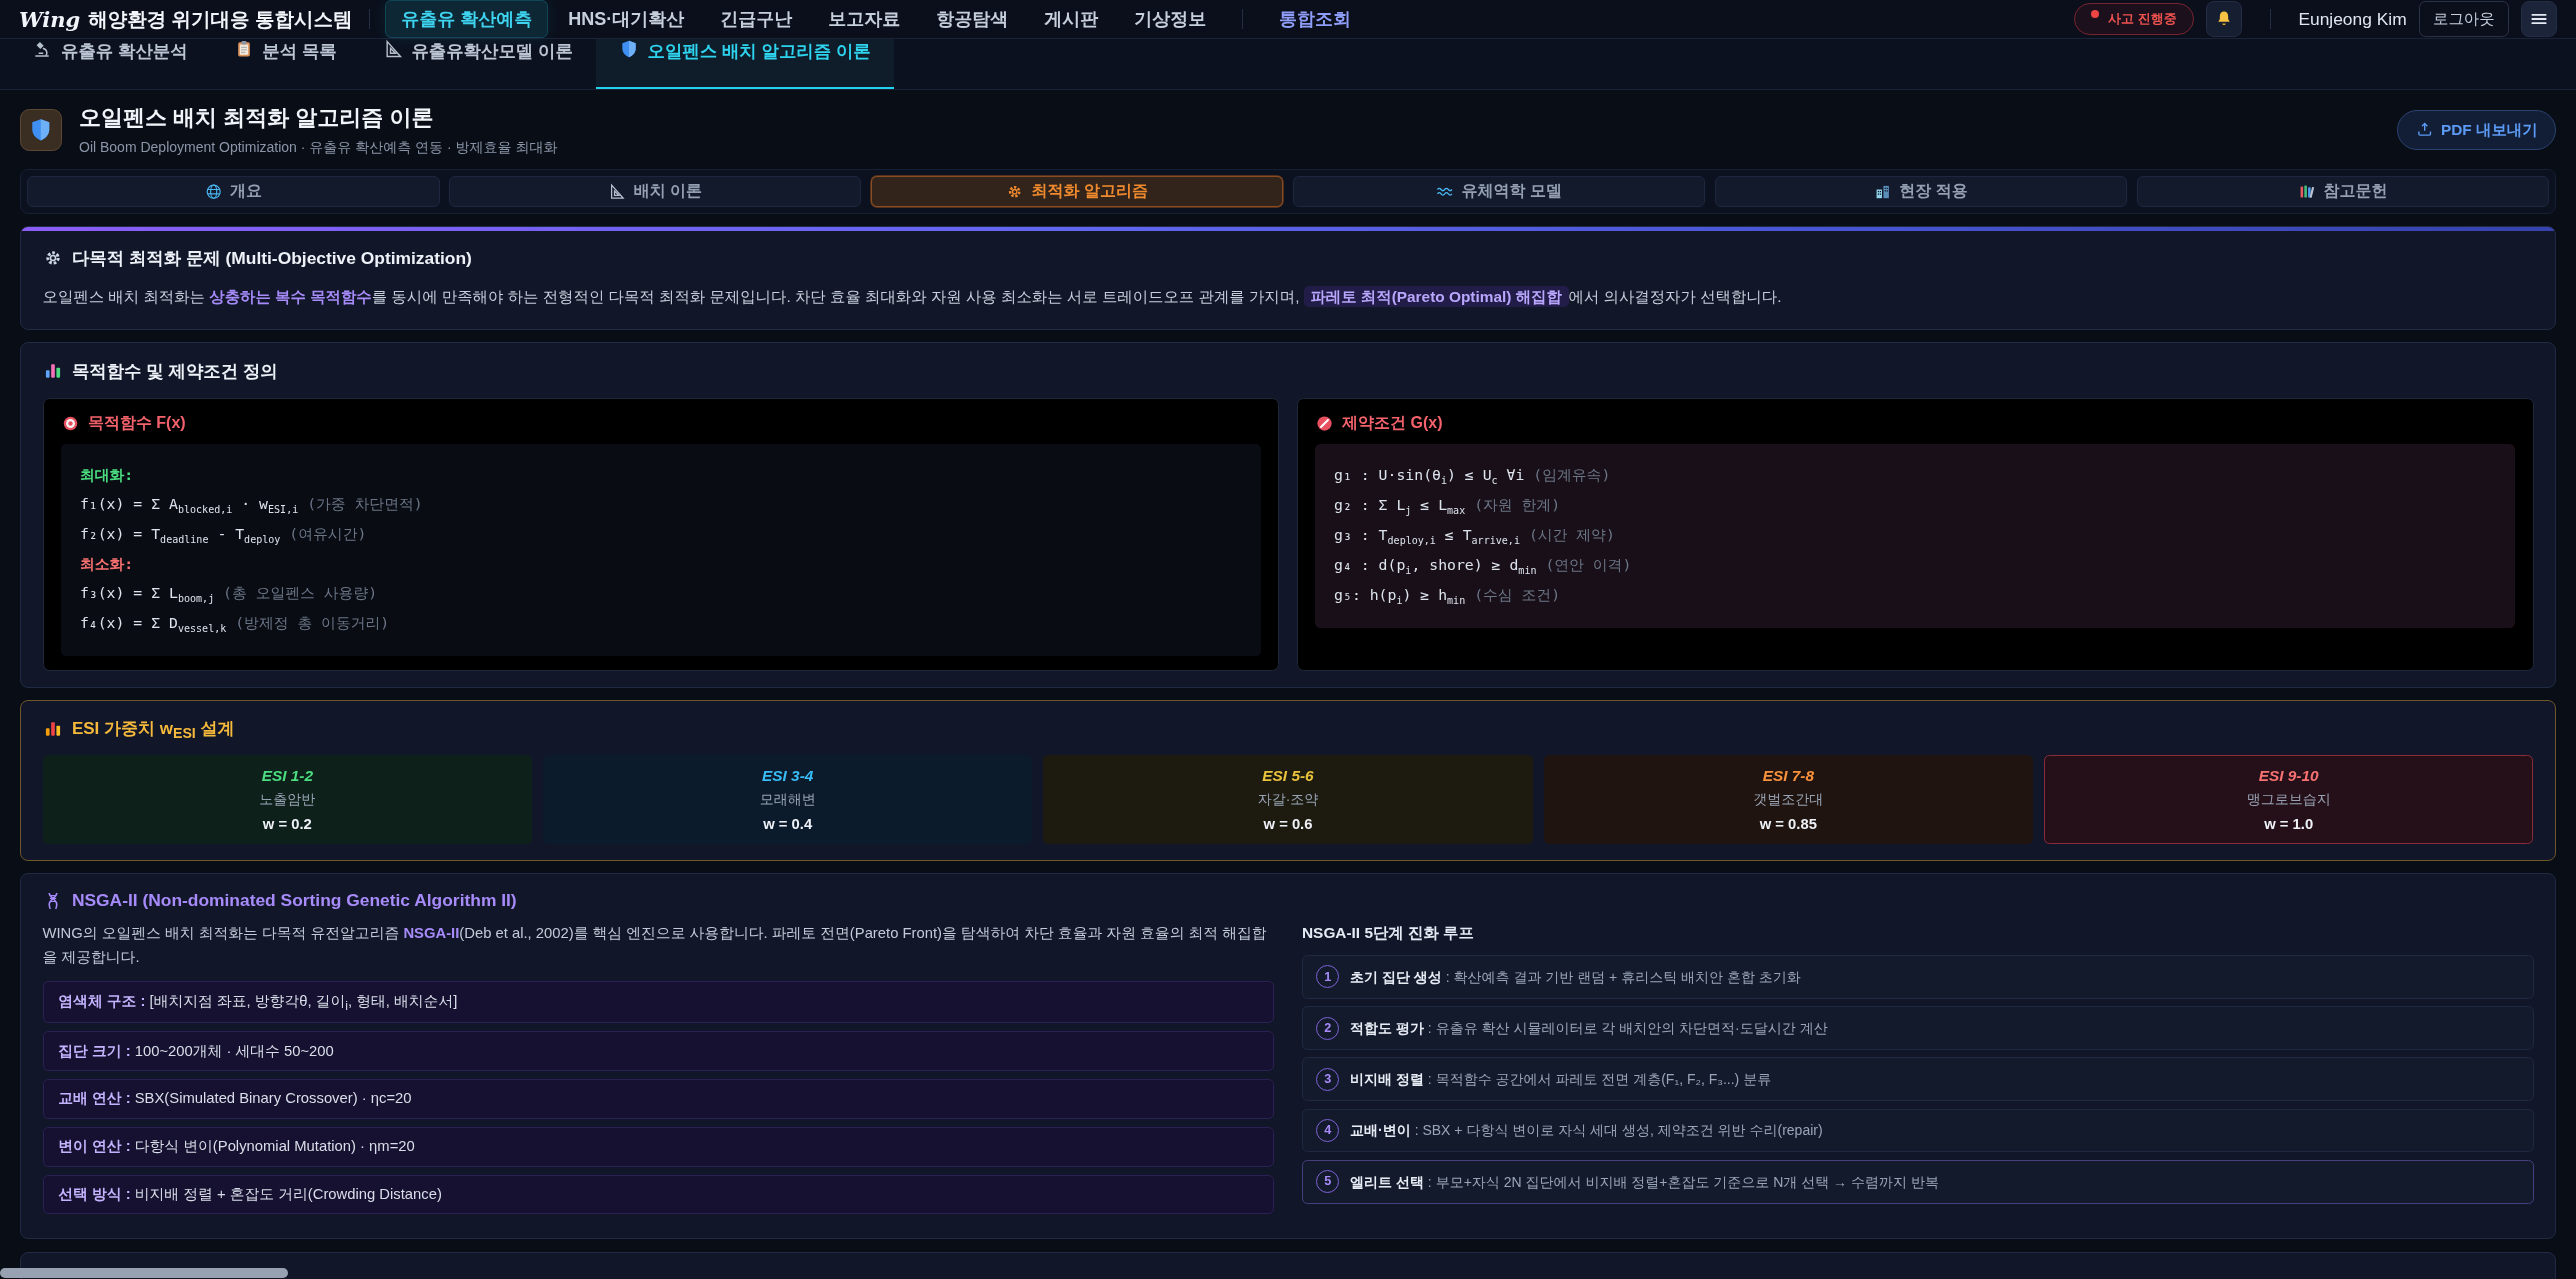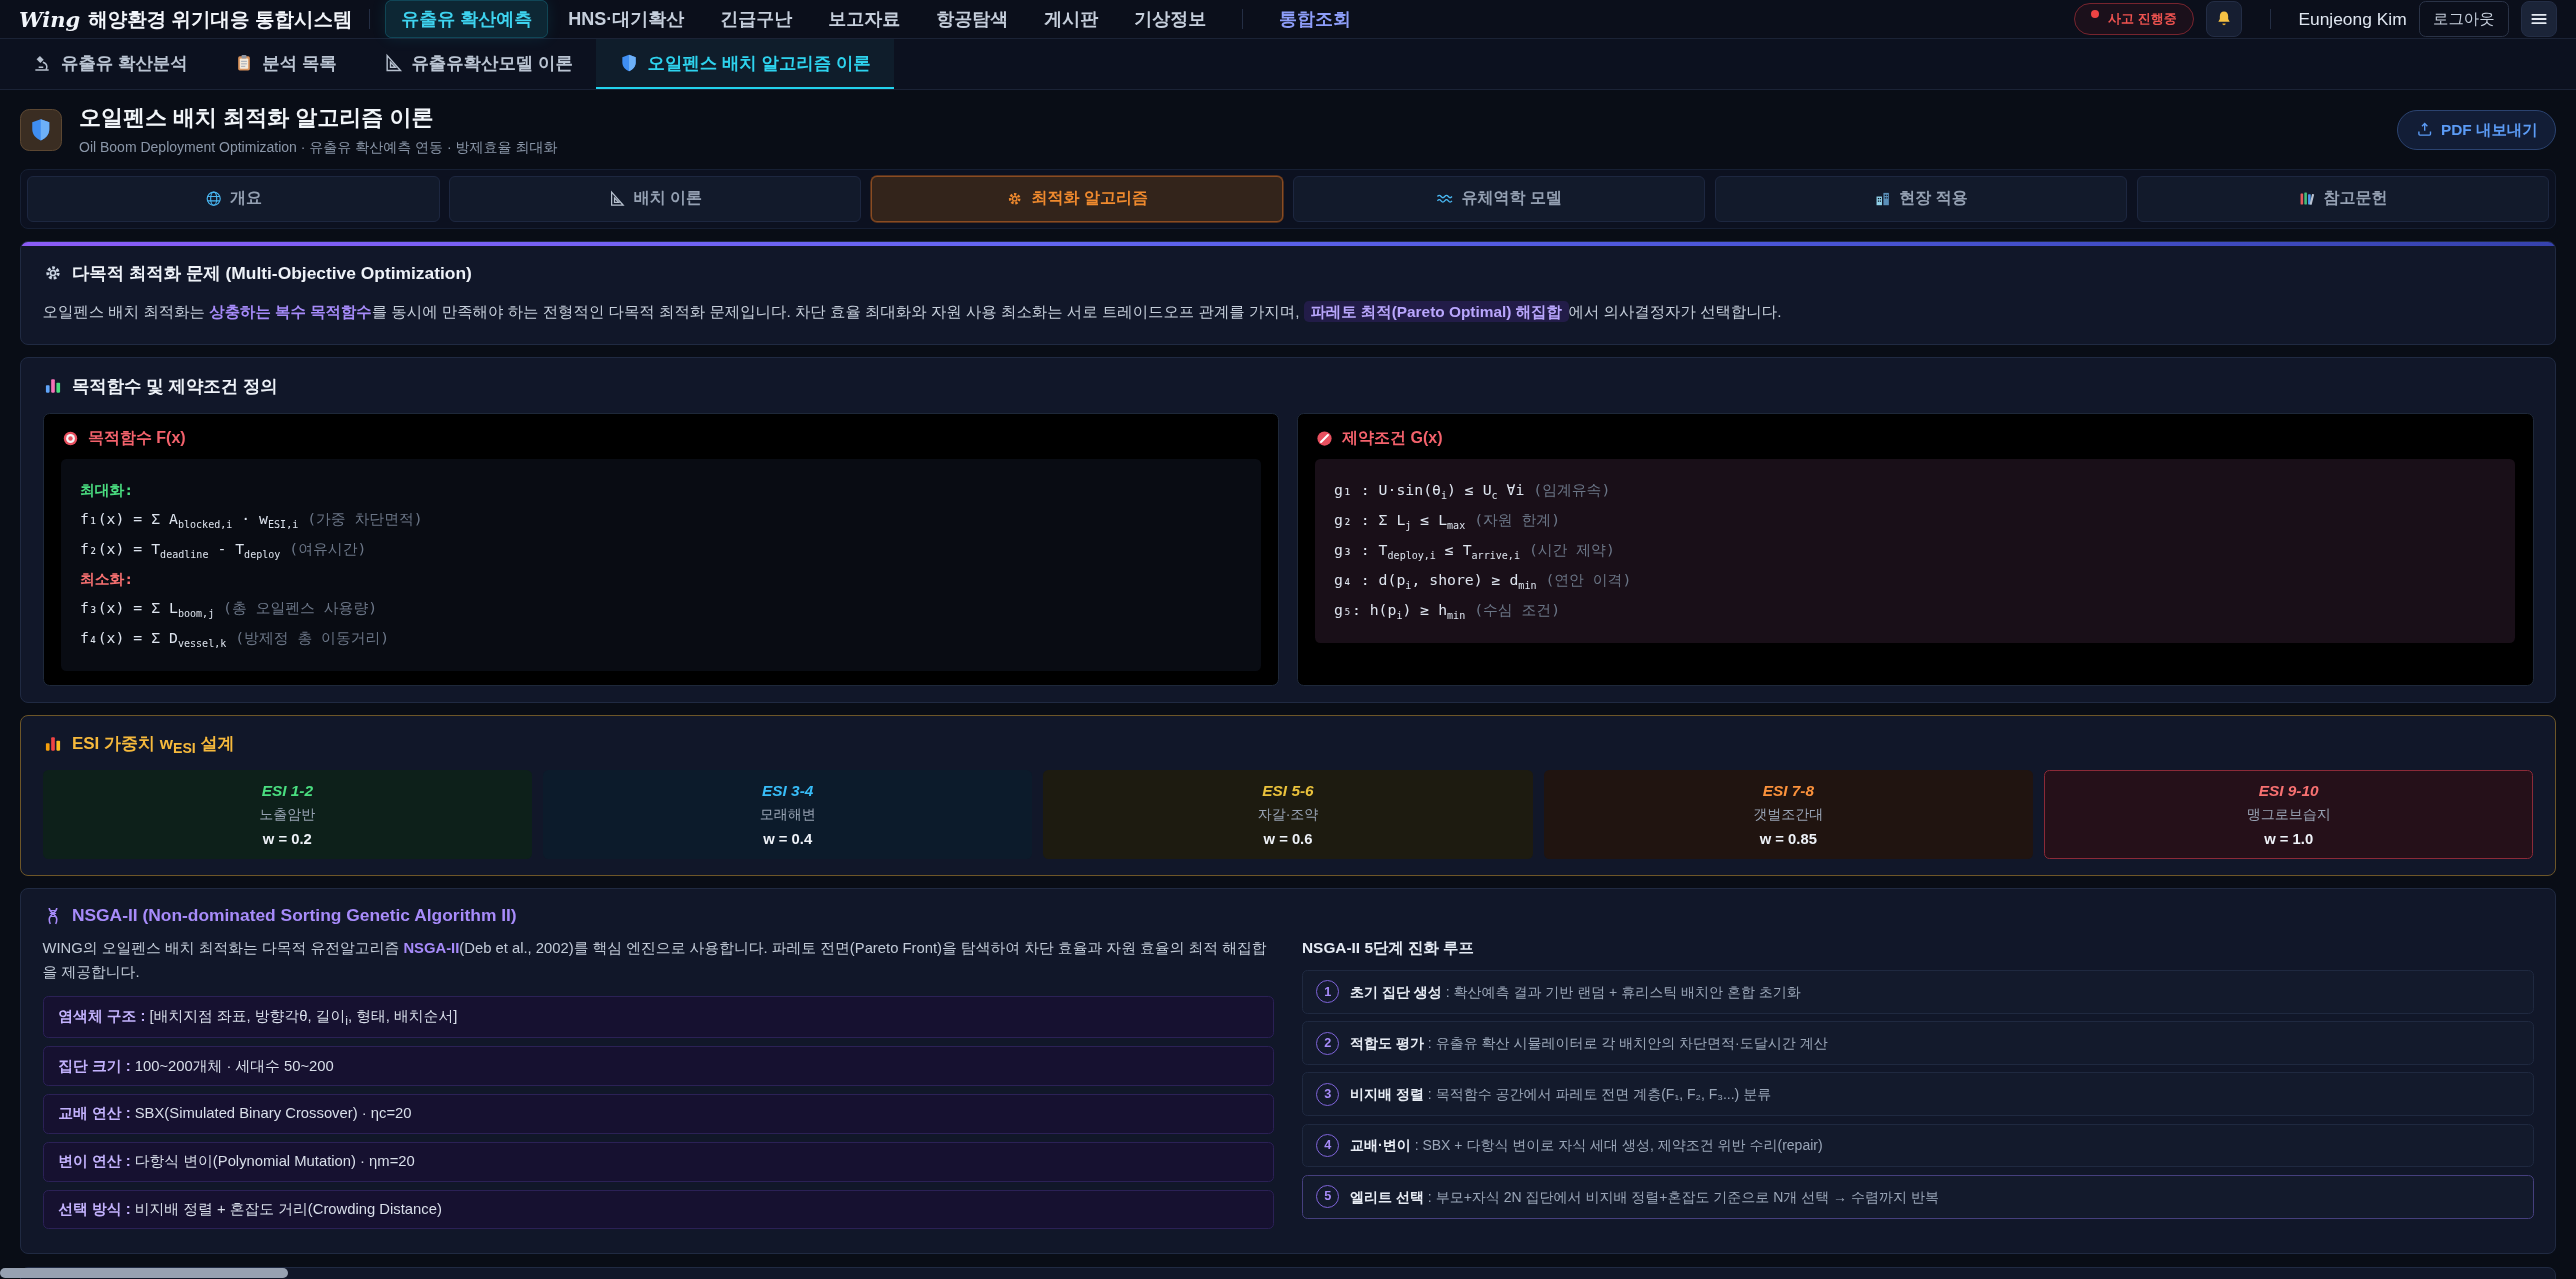--- a/index.html
+++ b/index.html
@@ -32,40 +32,40 @@
   .icon-btn, .menu-btn { width:36px; height:36px; border-radius:8px; background:#161e31;
     border:0.7px solid #232d45; display:flex; align-items:center; justify-content:center; cursor:pointer; }
   .menu-btn { background:#1b2438; }
   .icon-btn .icon, .menu-btn .icon { width:20px; height:20px; }
   .user-name { font-size:17.4px; color:#dfe6f0; white-space:nowrap; }
   .logout-btn { font-size:15.4px; color:#c6cfdc; background:transparent; border:0.7px solid #2a3347;
     border-radius:6.7px; padding:6.7px 13.4px; cursor:pointer; font-family:inherit; white-space:nowrap; }
 
   
   .tabbar { height:51px; background:#0c111f; border-bottom:0.7px solid #1b2336; display:flex; align-items:stretch; padding:0 9.4px; }
-  .tab { display:flex; align-items:center; gap:8.7px; padding:0 23px; font-size:17.4px; font-weight:600;
+  .tab { display:flex; align-items:flex-start; gap:8.7px; padding:0 23px; font-size:17.4px; font-weight:600;
     color:#bac4d2; border-bottom:2.7px solid transparent; cursor:pointer; white-space:nowrap; }
   .tab .icon { width:20px; height:20px; }
   .tab.active { color:#2ed3ee; background:#0f1d2b; border-bottom-color:#22d3ee; }
 
   
   .content { padding:13.4px 20px 0; }
   .page-head { display:flex; justify-content:space-between; align-items:center; }
   .ph-left { display:flex; gap:17px; align-items:center; }
   .page-icon { width:42px; height:42px; border-radius:9.4px; background:#3a2d22; border:0.7px solid #5c4732;
     display:flex; align-items:center; justify-content:center; }
   .page-icon .icon { width:25.5px; height:25.5px; }
   h1 { font-size:22px; margin:0; font-weight:700; color:#f1f5f9; }
   .subtitle { font-size:14px; color:#8a96a8; margin:5.4px 0 0; }
   .pdf-btn { display:flex; gap:8px; align-items:center; font-size:15.4px; font-weight:600; color:#5b9bf5;
     background:#121d36; border:0.7px solid #2b4370; border-radius:670px; padding:8.7px 17.4px; cursor:pointer; font-family:inherit; }
   .pdf-btn .icon { width:17.4px; height:17.4px; }
 
   .section-tabs { display:flex; gap:9.4px; margin-top:12px; background:#0c1120; border:0.7px solid #161f33; border-radius:8px; padding:6px; }
-  .stab { flex:1; height:46px; border-radius:6px; background:#121a2b; border:0.7px solid #1d2740;
+  .stab { flex:1; height:31px; border-radius:6px; background:#121a2b; border:0.7px solid #1d2740;
     display:flex; align-items:center; justify-content:center; gap:8px; font-size:16px; font-weight:600; color:#94a0b2; cursor:pointer; }
   .stab .icon { width:17.4px; height:17.4px; }
   .stab.active { background:#33241b; border:0.7px solid #8a4c22; box-shadow:0 0 0 0.7px #6e3c1c; color:#f08a2e; }
 
   .card { margin-top:12.7px; background:#111729; border:0.7px solid #202a42; border-radius:8px; padding:16px 21.5px; }
   .sec-title { display:flex; align-items:center; gap:9.4px; font-size:17.4px; font-weight:700; margin:0; color:#eef2f8; }
   .sec-title .icon { width:20px; height:20px; }
   .sec-title.amber { color:#f6b93c; font-size:17px; }
   .sec-title.purple { color:#a78bfa; }
 

